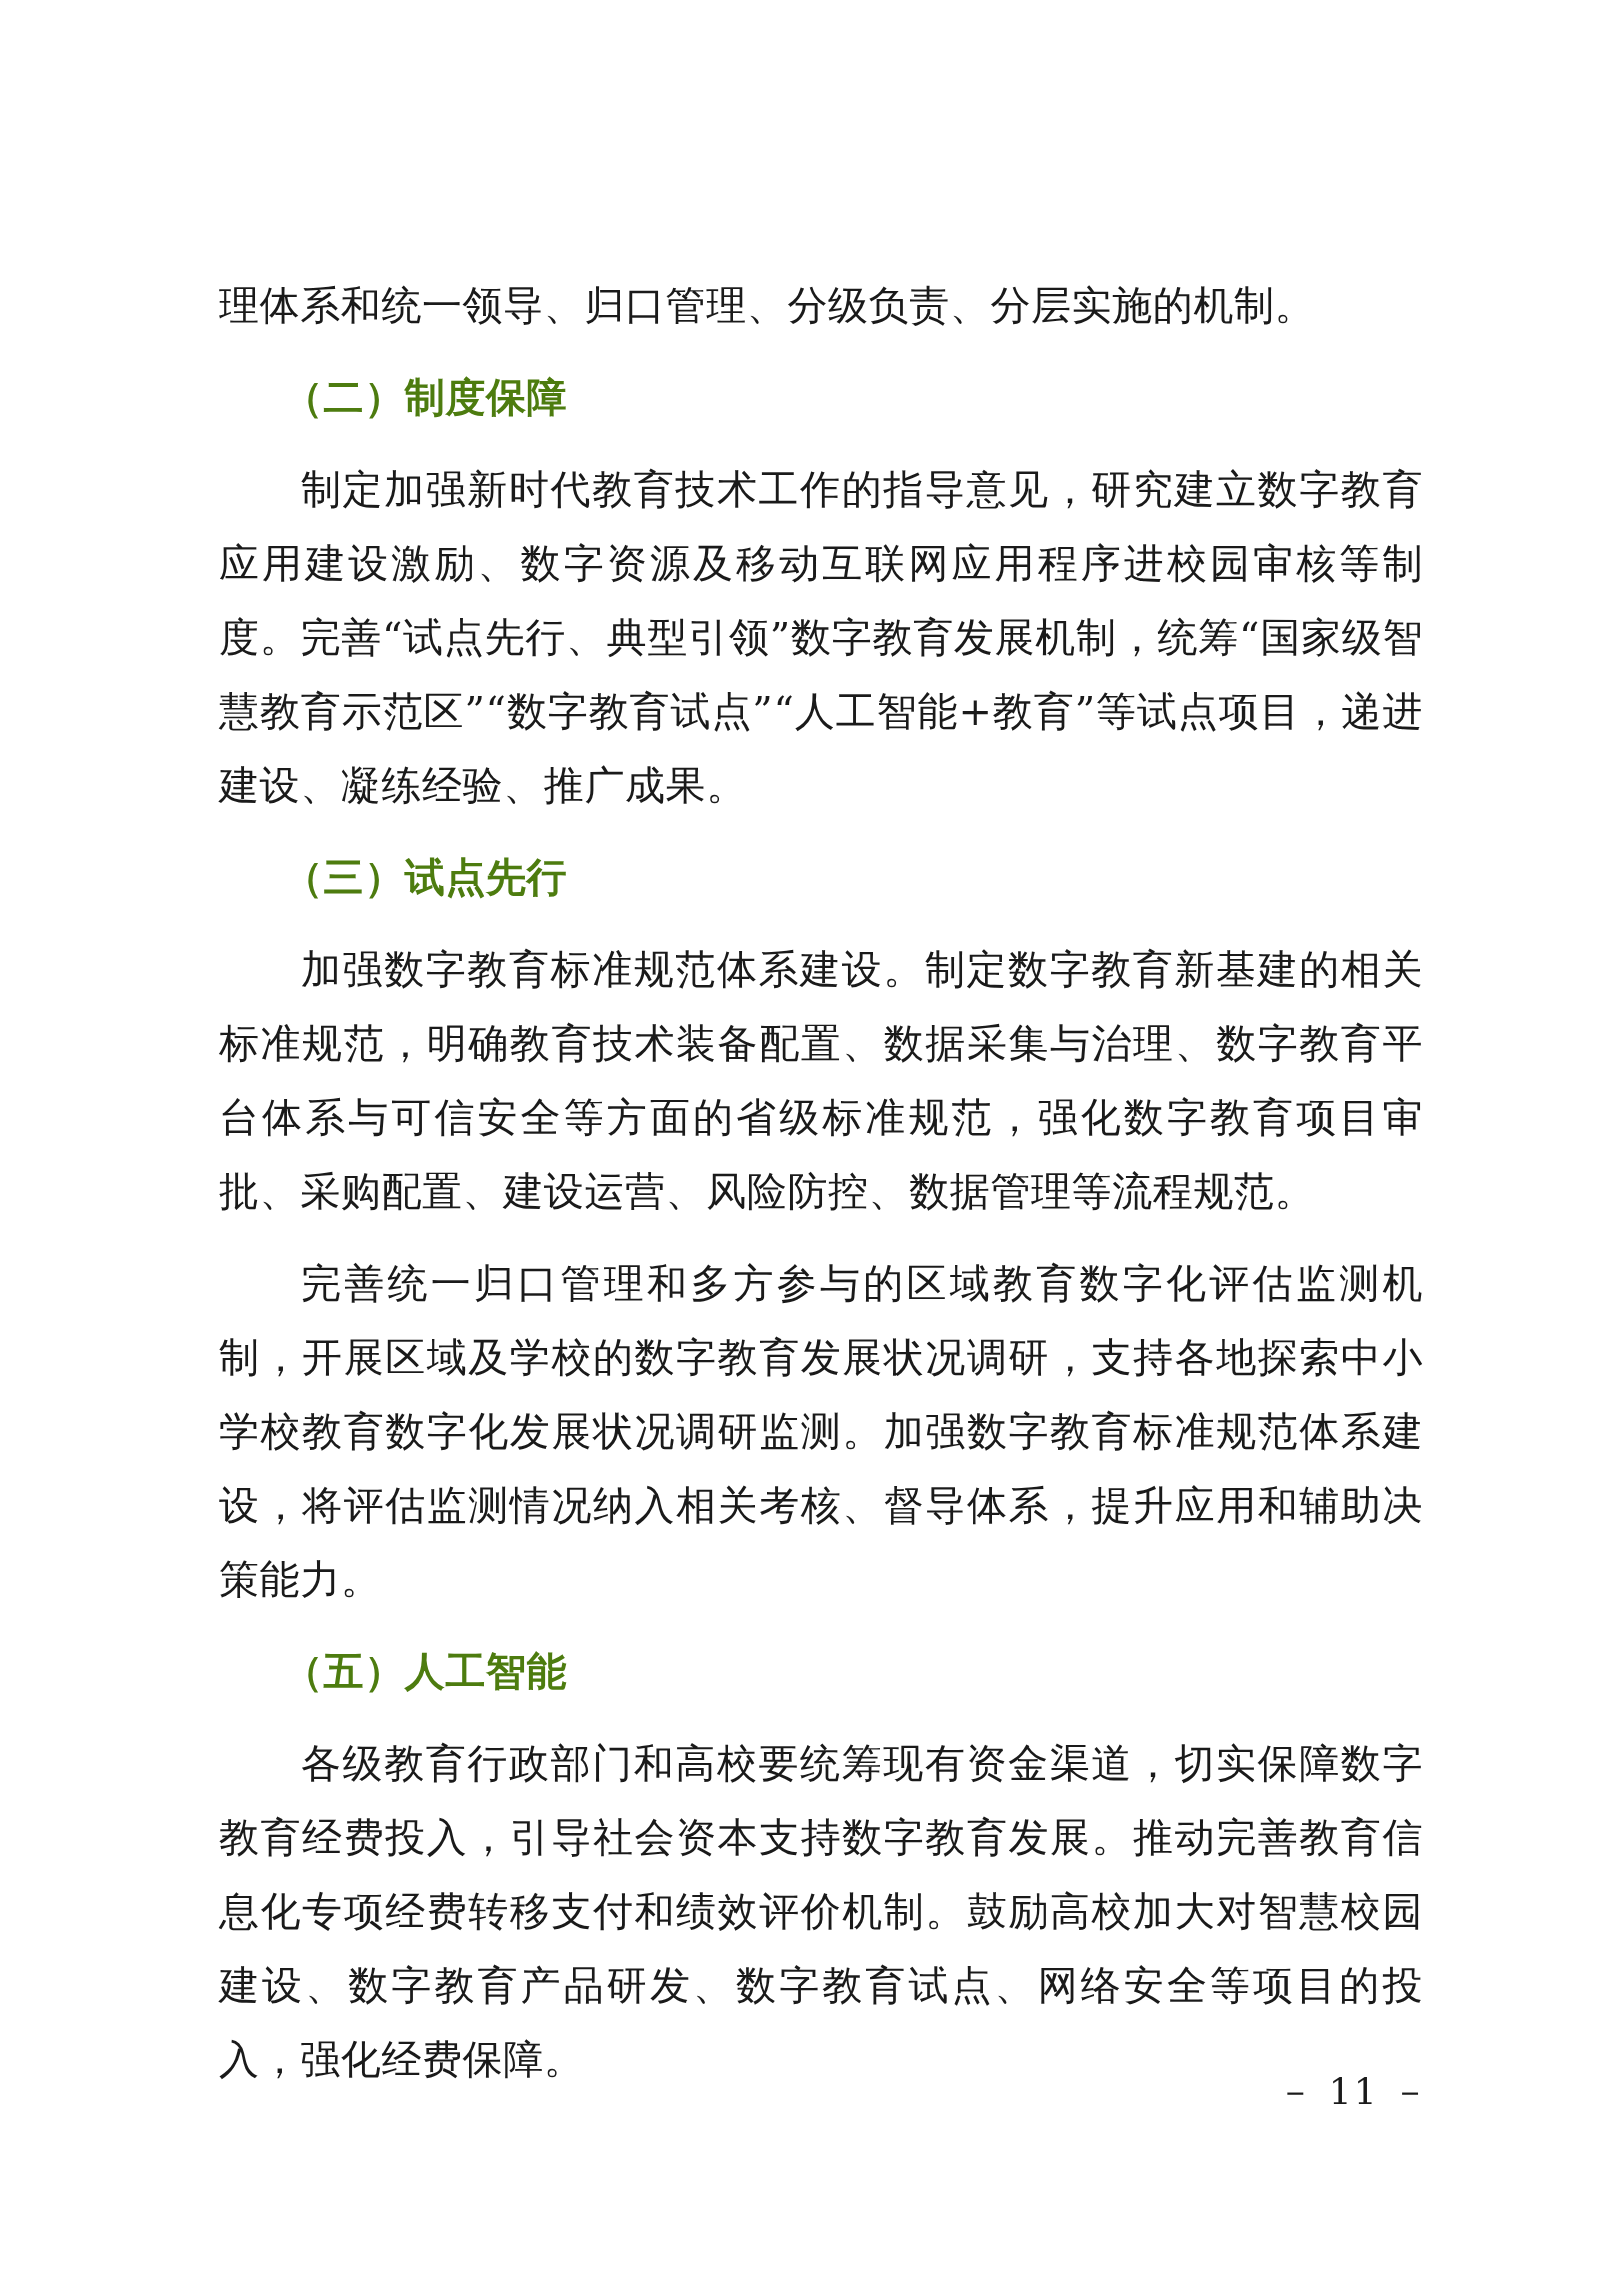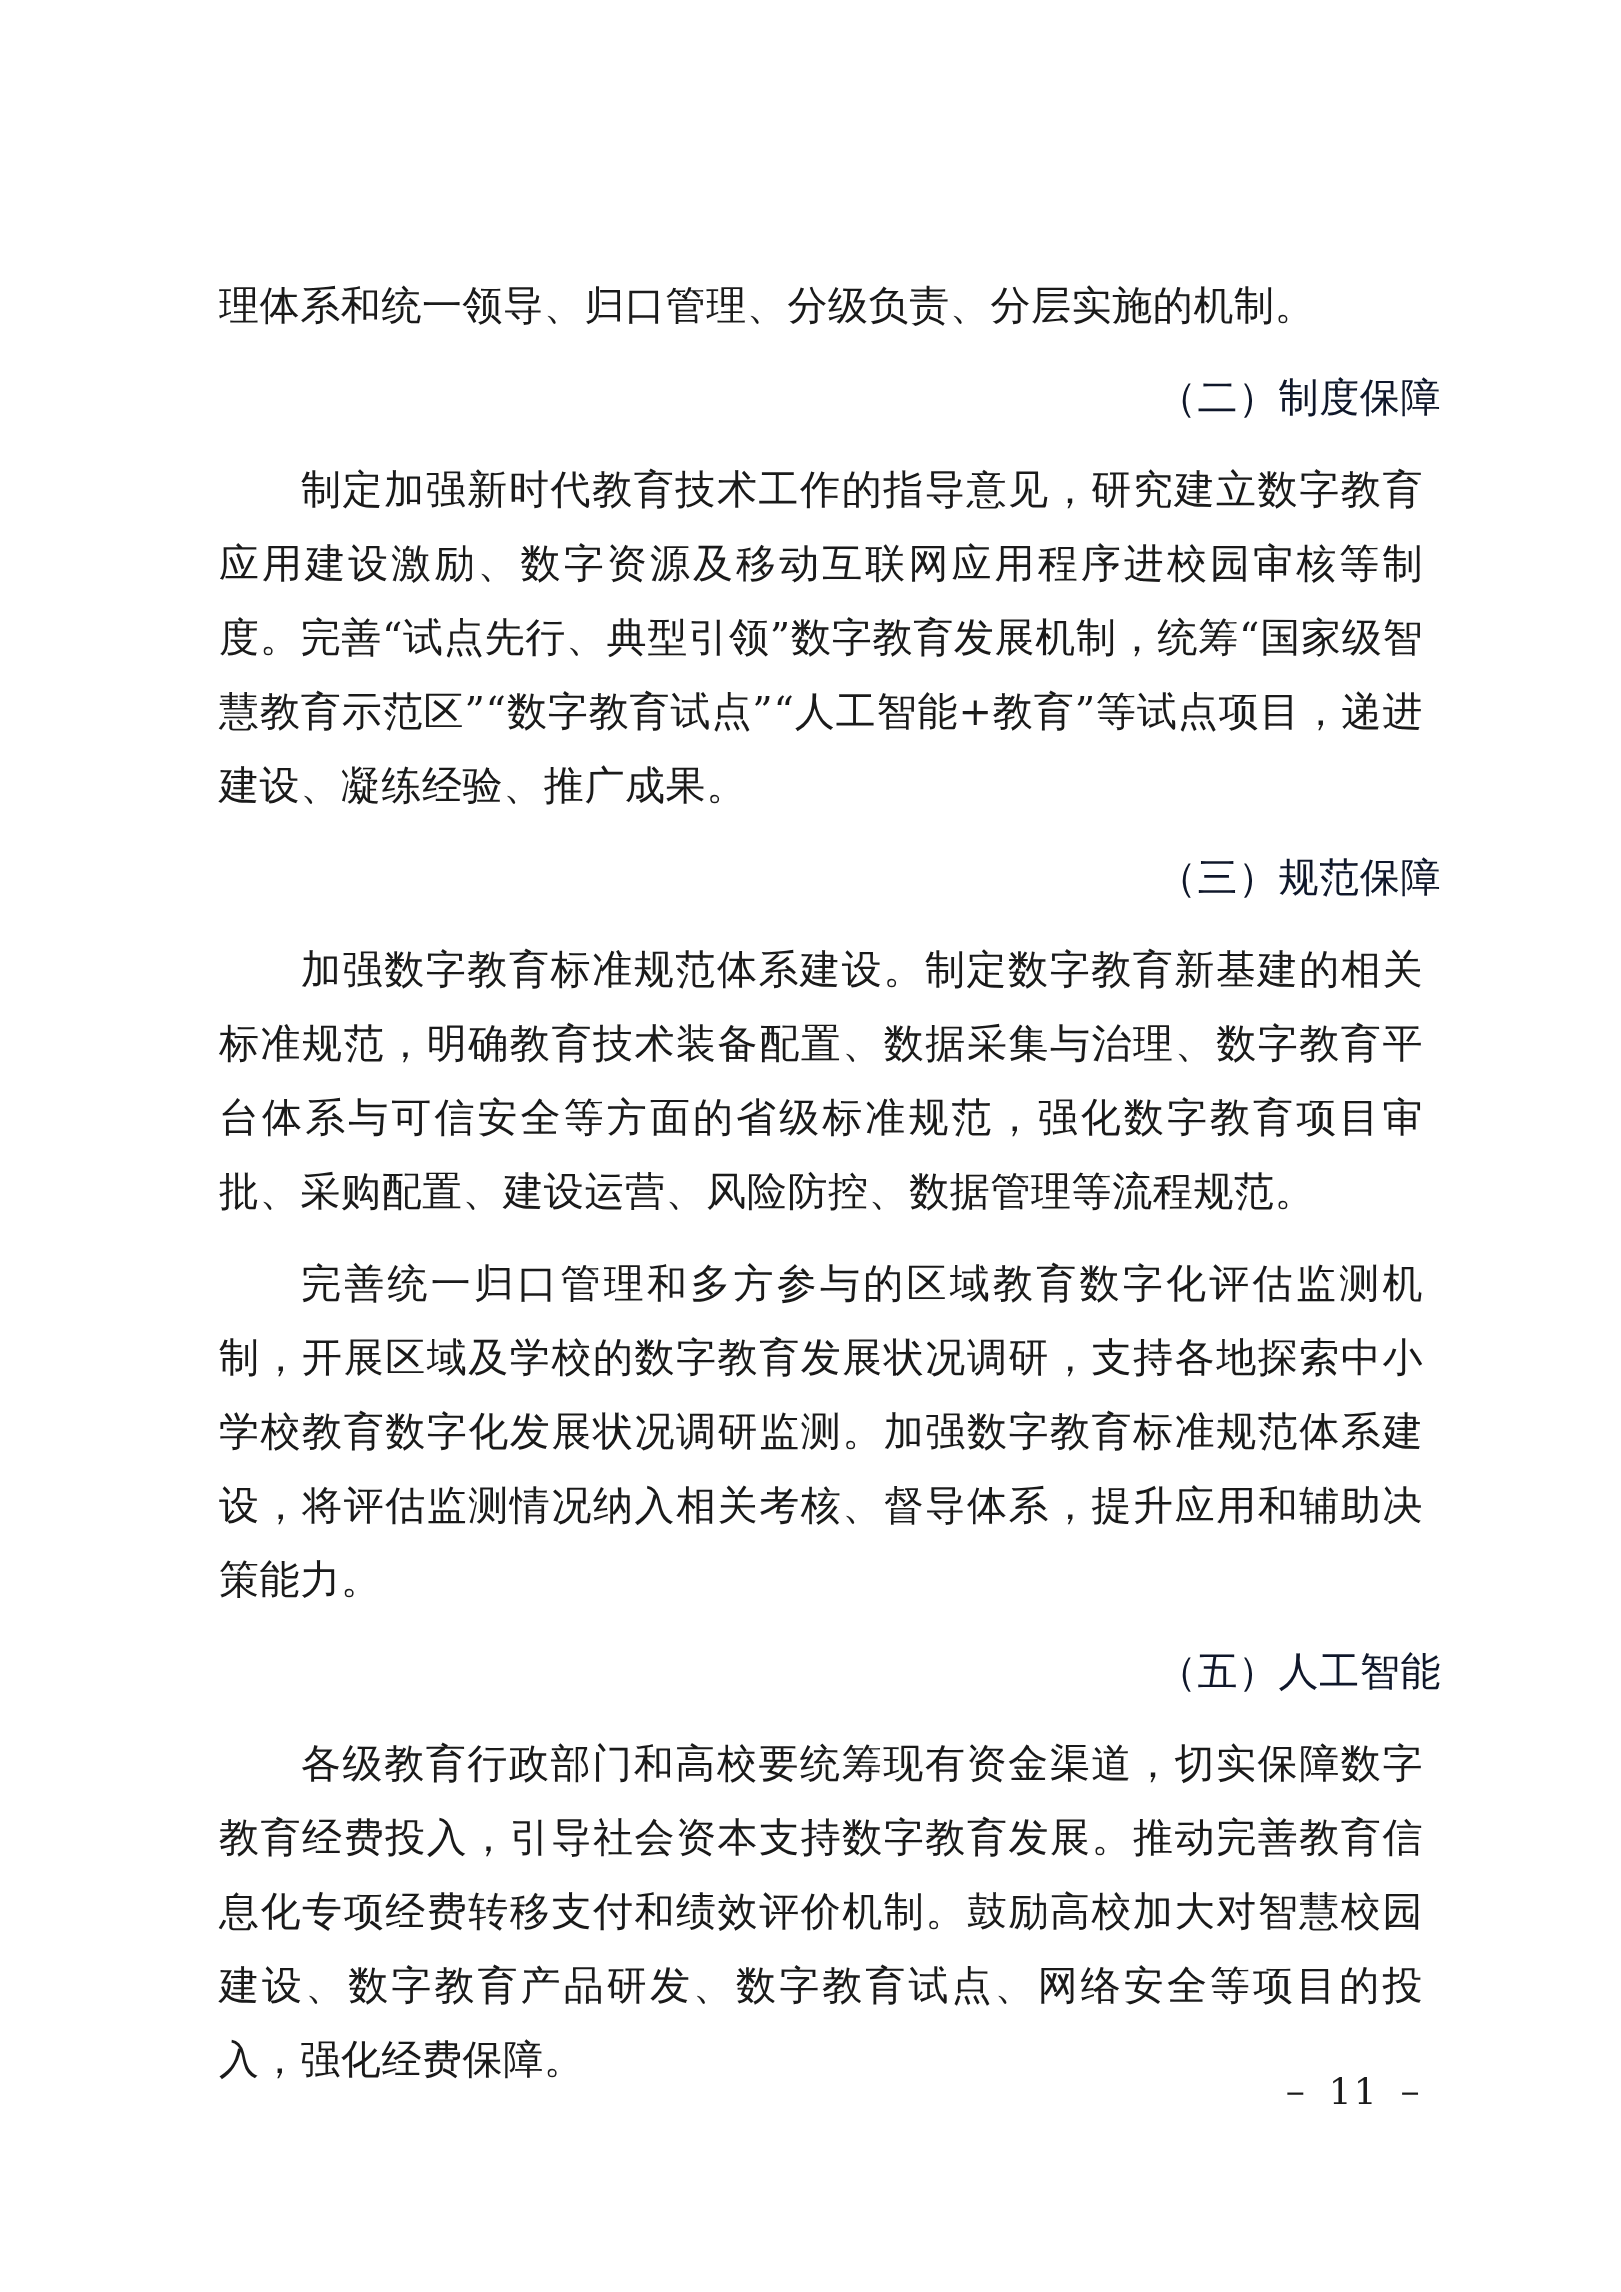--- a/index.html
+++ b/index.html
@@ -35,26 +35,25 @@
     margin: 18px;
     white-space: pre-wrap;
   }
   .para.indent {
     text-indent: 82px;
   }
   .heading {
     font-family: "DejaVu Serif", serif;
     font-size: 40px;
     line-height: 74px;
-    color: #0f172a;
+    color: #4d7c0f;
     letter-spacing: 0.6px;
     margin: 0;
     text-indent: 82px;
-    font-weight: 400;
-    text-align: right;
+    font-weight: 700;
   }
   .page-number {
     position: absolute;
     right: 191px;
     bottom: 176px;
     font-family: "DejaVu Serif", serif;
     font-size: 36px;
     color: #1a1a1a;
     letter-spacing: 2px;
     margin-left: 46px;
@@ -65,21 +64,21 @@
 
 <div class="page">
   <div class="content">
 
     <p class="para">理体系和统一领导、归口管理、分级负责、分层实施的机制。</p>
 
     <h2 class="heading">（二）制度保障</h2>
 
     <p class="para indent">制定加强新时代教育技术工作的指导意见，研究建立数字教育应用建设激励、数字资源及移动互联网应用程序进校园审核等制度。完善“试点先行、典型引领”数字教育发展机制，统筹“国家级智慧教育示范区”“数字教育试点”“人工智能+教育”等试点项目，递进建设、凝练经验、推广成果。</p>
 
-    <h2 class="heading">（三）规范保障</h2>
+    <h2 class="heading">（三）试点先行</h2>
 
     <p class="para indent">加强数字教育标准规范体系建设。制定数字教育新基建的相关标准规范，明确教育技术装备配置、数据采集与治理、数字教育平台体系与可信安全等方面的省级标准规范，强化数字教育项目审批、采购配置、建设运营、风险防控、数据管理等流程规范。</p>
 
 
     <p class="para indent">完善统一归口管理和多方参与的区域教育数字化评估监测机制，开展区域及学校的数字教育发展状况调研，支持各地探索中小学校教育数字化发展状况调研监测。加强数字教育标准规范体系建设，将评估监测情况纳入相关考核、督导体系，提升应用和辅助决策能力。</p>
 
     <h2 class="heading">（五）人工智能</h2>
 
     <p class="para indent">各级教育行政部门和高校要统筹现有资金渠道，切实保障数字教育经费投入，引导社会资本支持数字教育发展。推动完善教育信息化专项经费转移支付和绩效评价机制。鼓励高校加大对智慧校园建设、数字教育产品研发、数字教育试点、网络安全等项目的投入，强化经费保障。</p>
 

